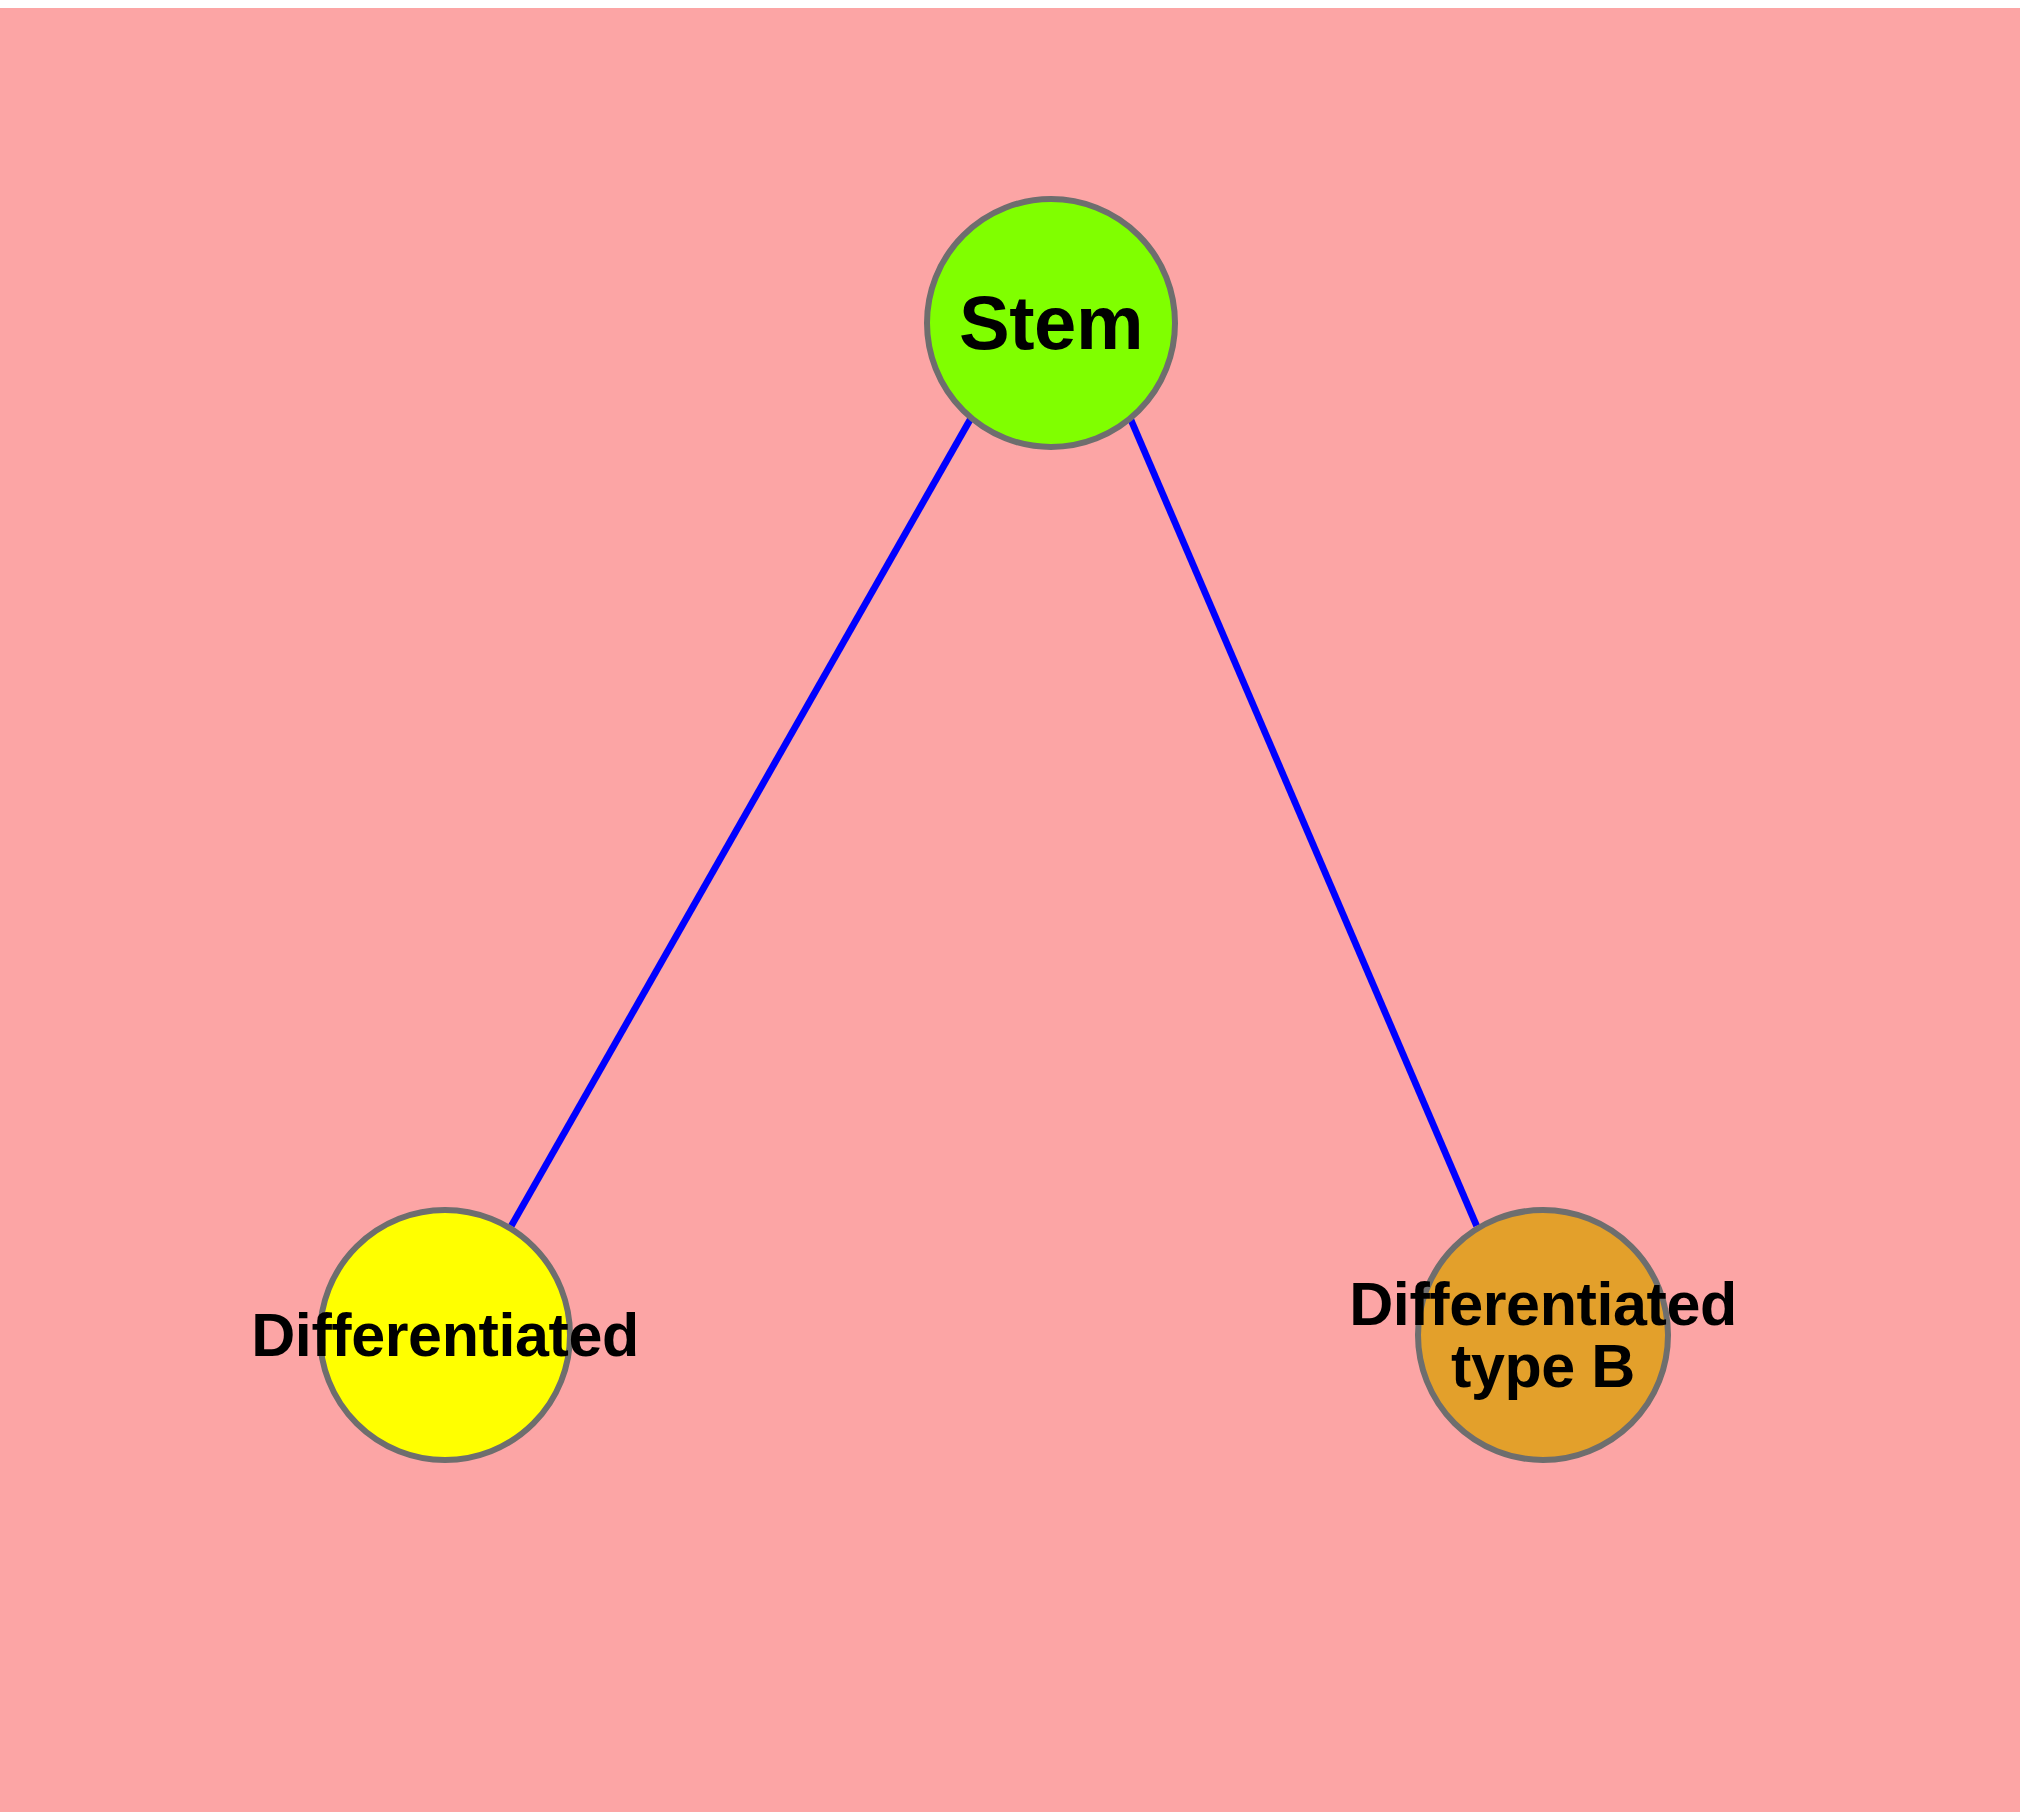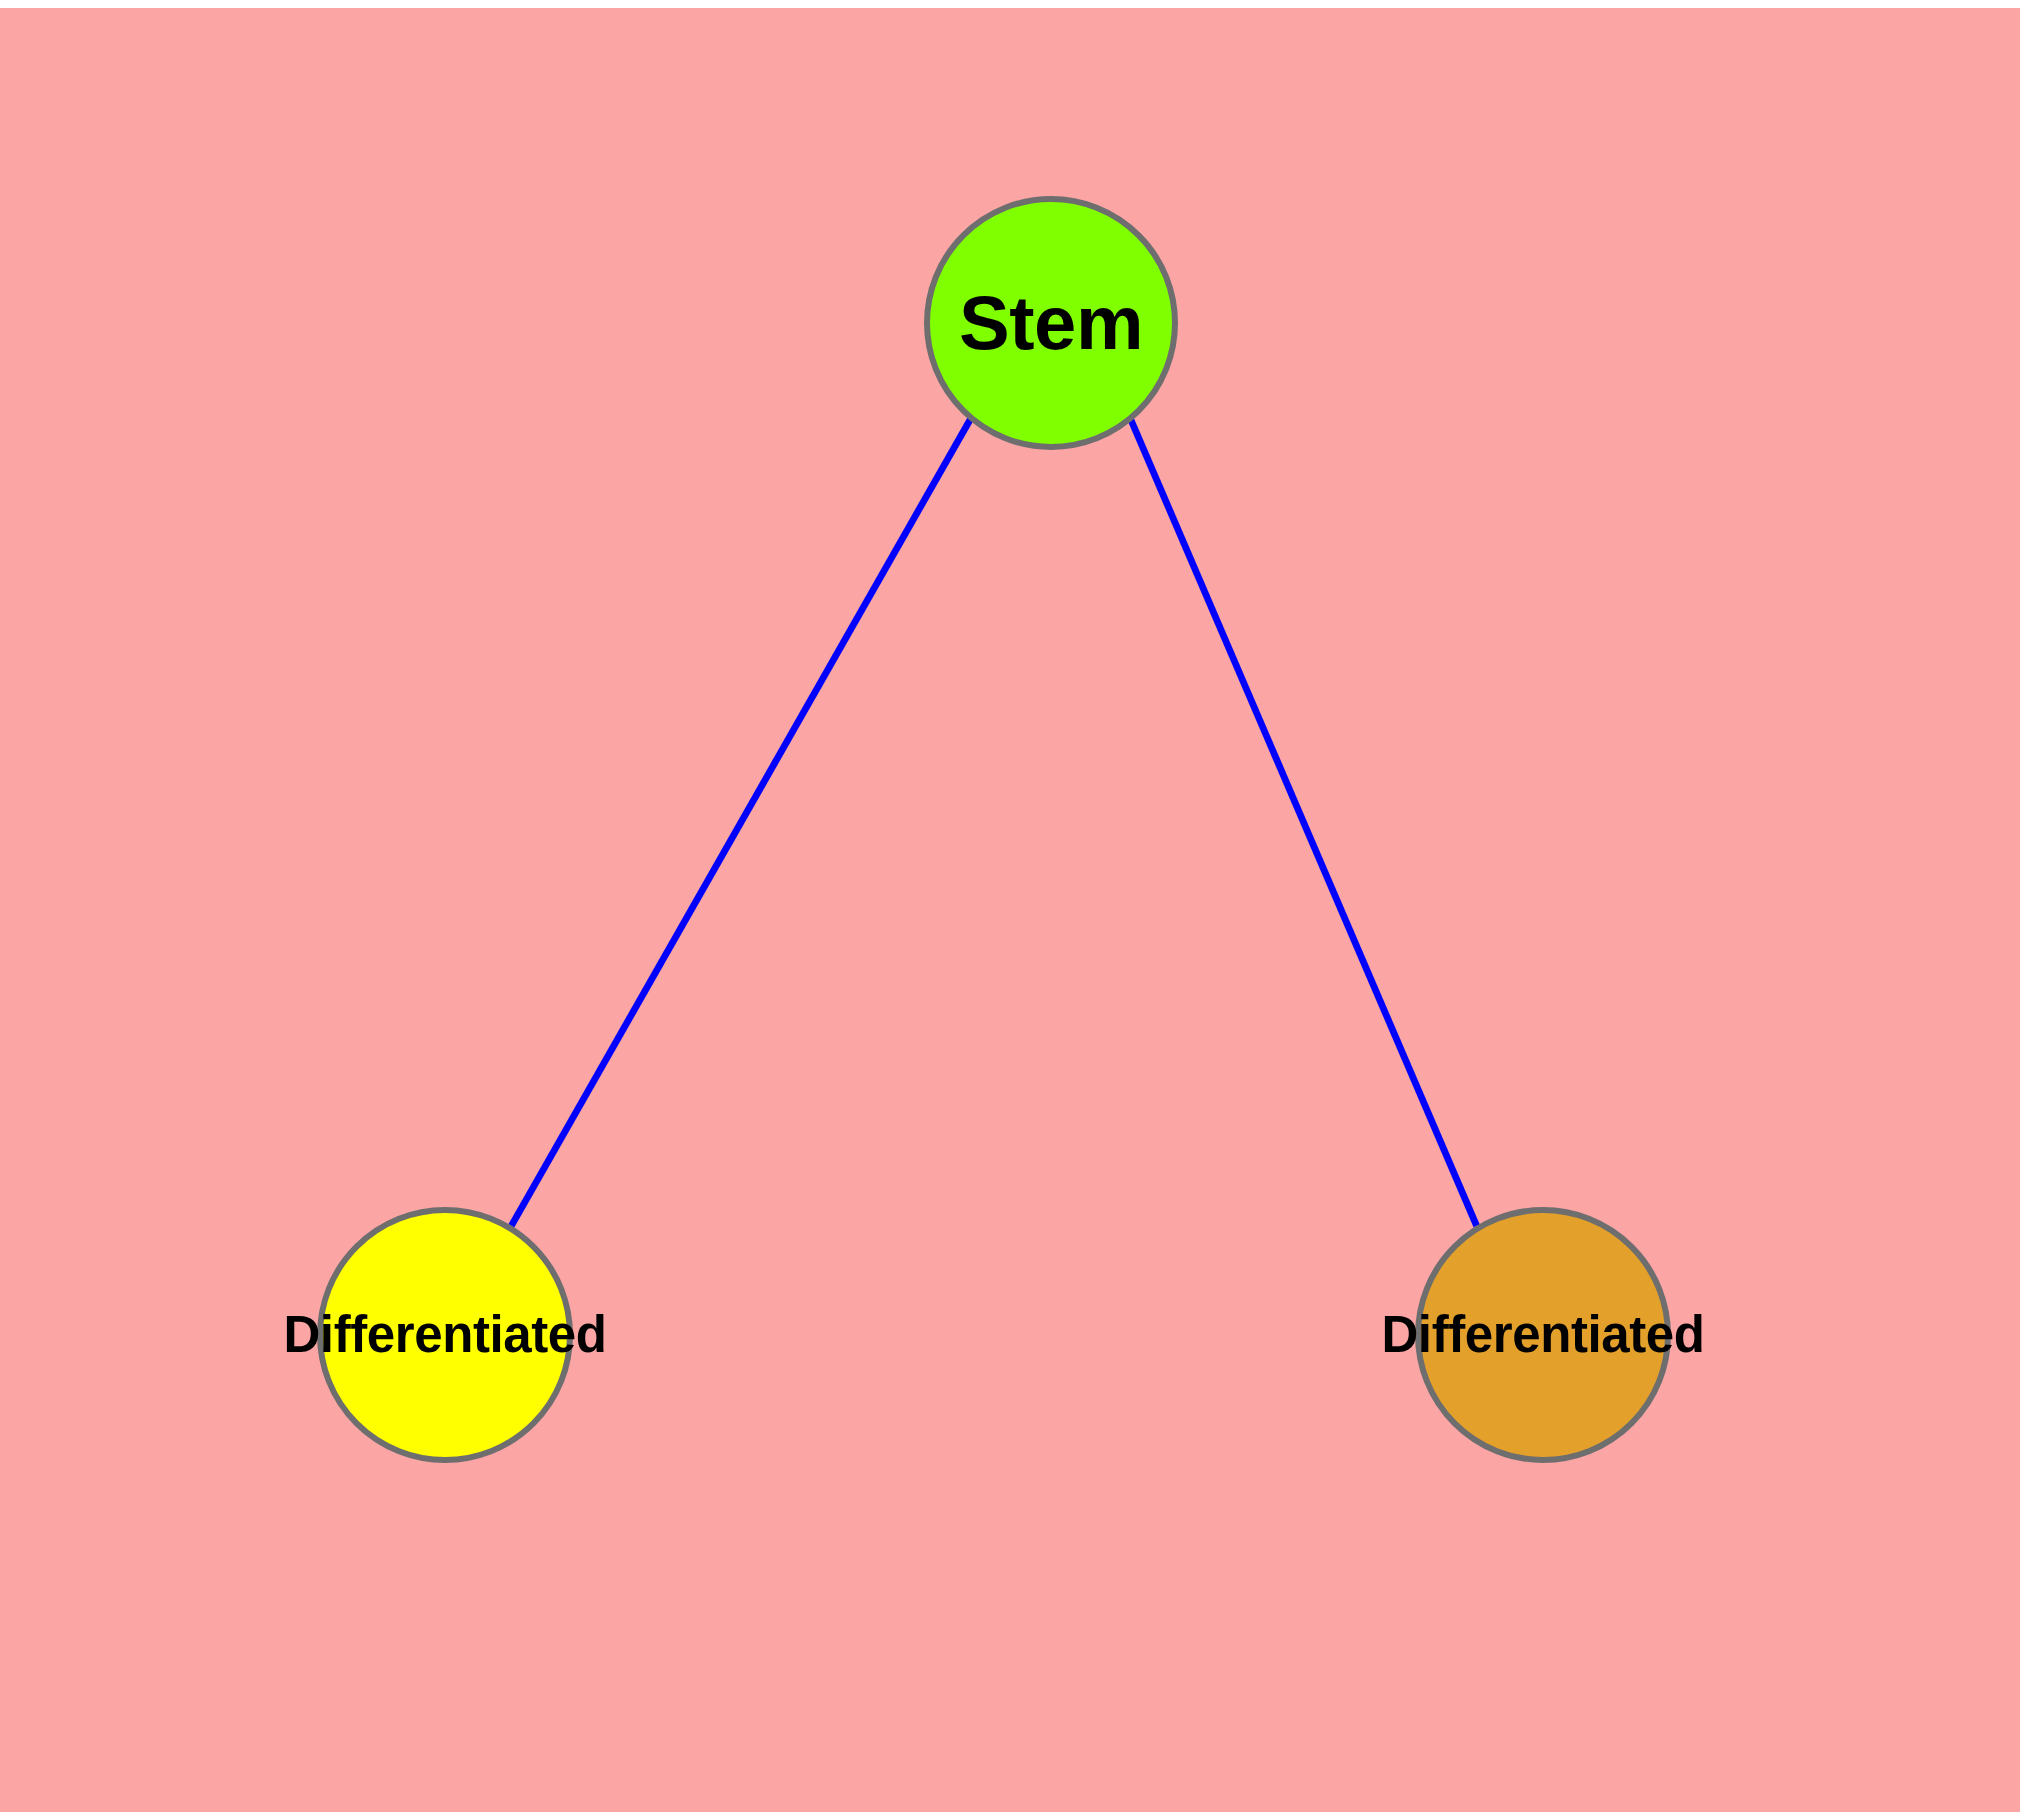--- a/index.html
+++ b/index.html
@@ -42,21 +42,21 @@
   .node-label {
     position: absolute;
     left: 50%;
     top: 50%;
     transform: translate(-50%, -50%);
     white-space: pre;
     text-align: center;
     color: #000000;
     font-family: "Liberation Sans", sans-serif;
     font-weight: bold;
-    font-size: 51px;
+    font-size: 61px;
     line-height: 1.02;
     letter-spacing: -0.4px;
     pointer-events: none;
   }
 
   
   #node-stem {
     left: 924px;
     top: 188px;
     width: 254px;
@@ -92,17 +92,17 @@
 
   <div class="graph-node" id="node-stem" style="left: 924px; top: 188px; width: 254px; height: 254px; background: rgb(128, 255, 0); border-color: rgb(110, 110, 110);">
     <div class="node-label" style="color: rgb(0, 0, 0);">Stem</div>
   </div>
 
   <div class="graph-node" id="node-diff-a" style="left: 317px; top: 1199px; width: 256px; height: 256px; background: rgb(255, 255, 0); border-color: rgb(110, 110, 110);">
     <div class="node-label" style="color: rgb(0, 0, 0);"><span>Differentiated</span><br></div>
   </div>
 
   <div class="graph-node" id="node-diff-b" style="left: 1415px; top: 1199px; width: 256px; height: 256px; background: rgb(227, 160, 43); border-color: rgb(110, 110, 110);">
-    <div class="node-label" style="color: rgb(0, 0, 0);"><span>Differentiated</span><br></div>
+    <div class="node-label" style="color: rgb(0, 0, 0);"><span>Differentiated</span><br><span>type B</span></div>
   </div>
 
 </div>
 
 
 </body></html>

